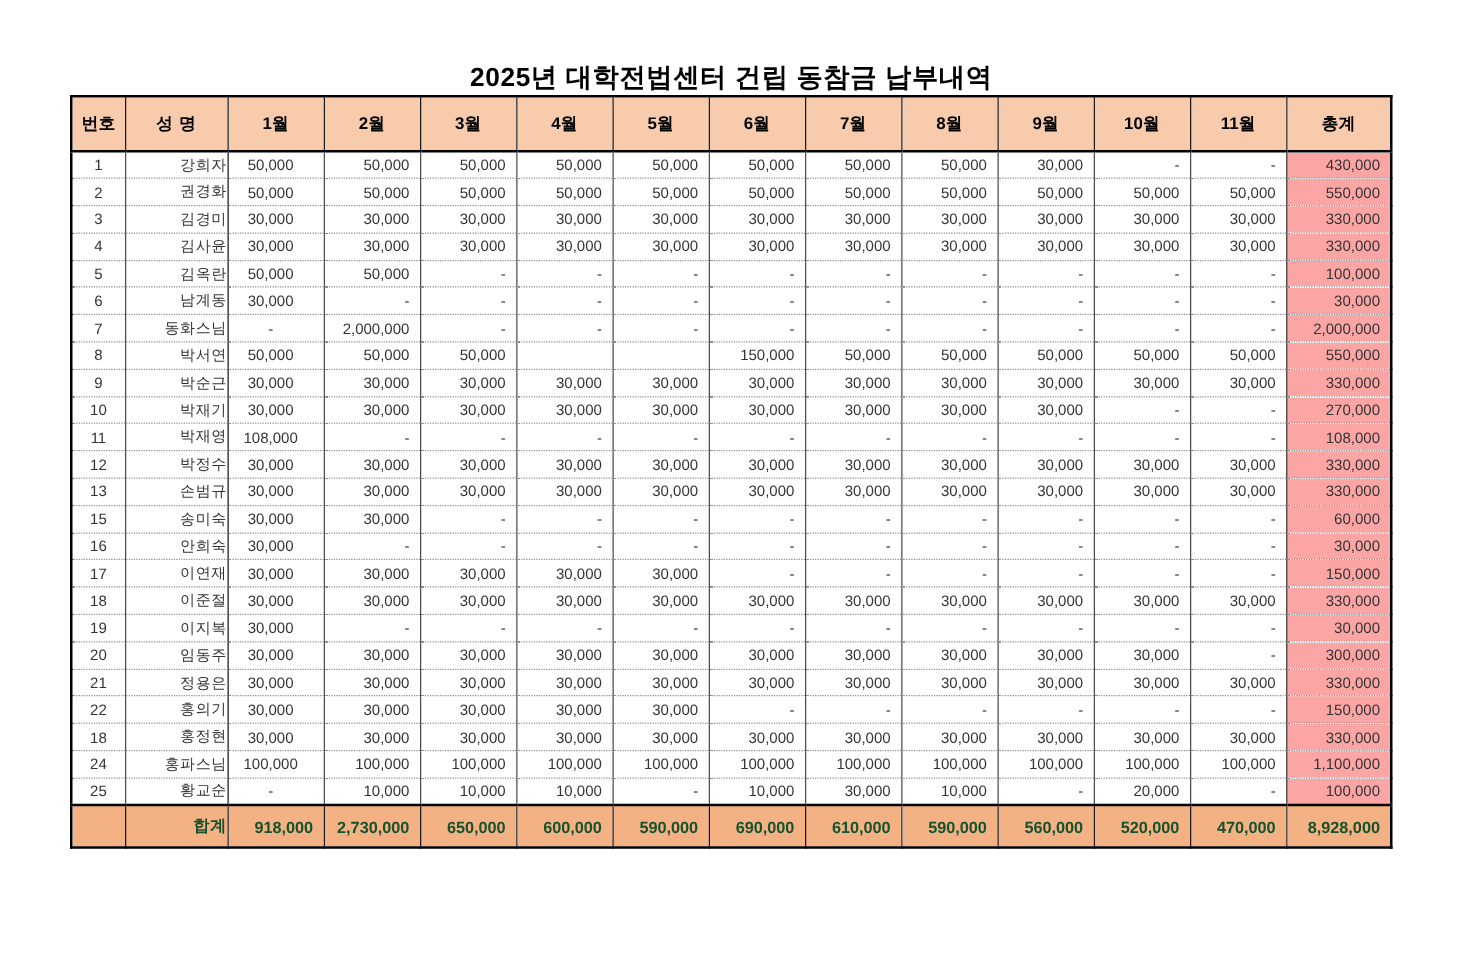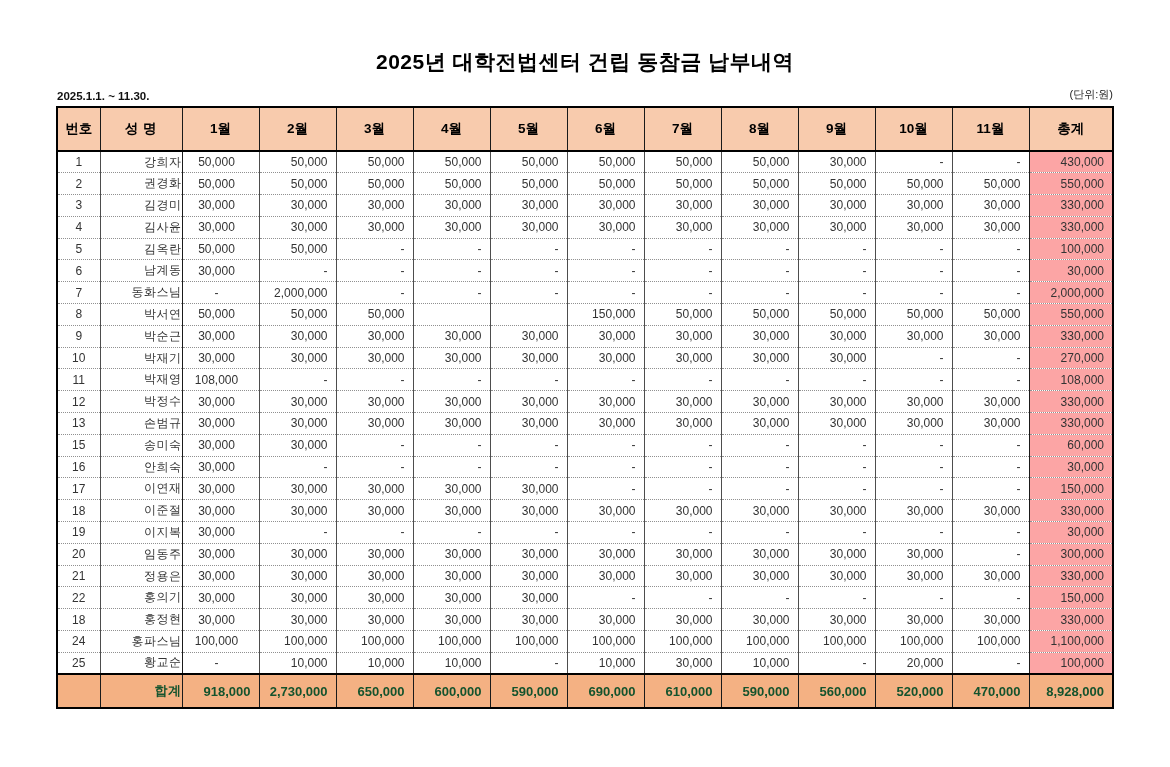--- a/index.html
+++ b/index.html
@@ -94,24 +94,20 @@
     border-top: 2px solid #000;
     border-left: 1.5px solid #1a1a1a;
   }
   table.pay tfoot td:first-child { border-left: none; }
 </style>
 </head>
 <body>
 
 <div class="page">
   <div class="doc-title">2025년 대학전법센터 건립 동참금 납부내역</div>
-  <div class="meta-row">
-    <span class="period">2025.1.1. ~ 11.30.</span>
-    <span class="unit-note">(단위:원)</span>
-  </div>
   <table class="pay">
     <colgroup>
       <col style="width:43px">
       <col style="width:82px">
       <col style="width:77px">
         <col style="width:77px">
         <col style="width:77px">
         <col style="width:77px">
       <col style="width:77px">
         <col style="width:77px">

